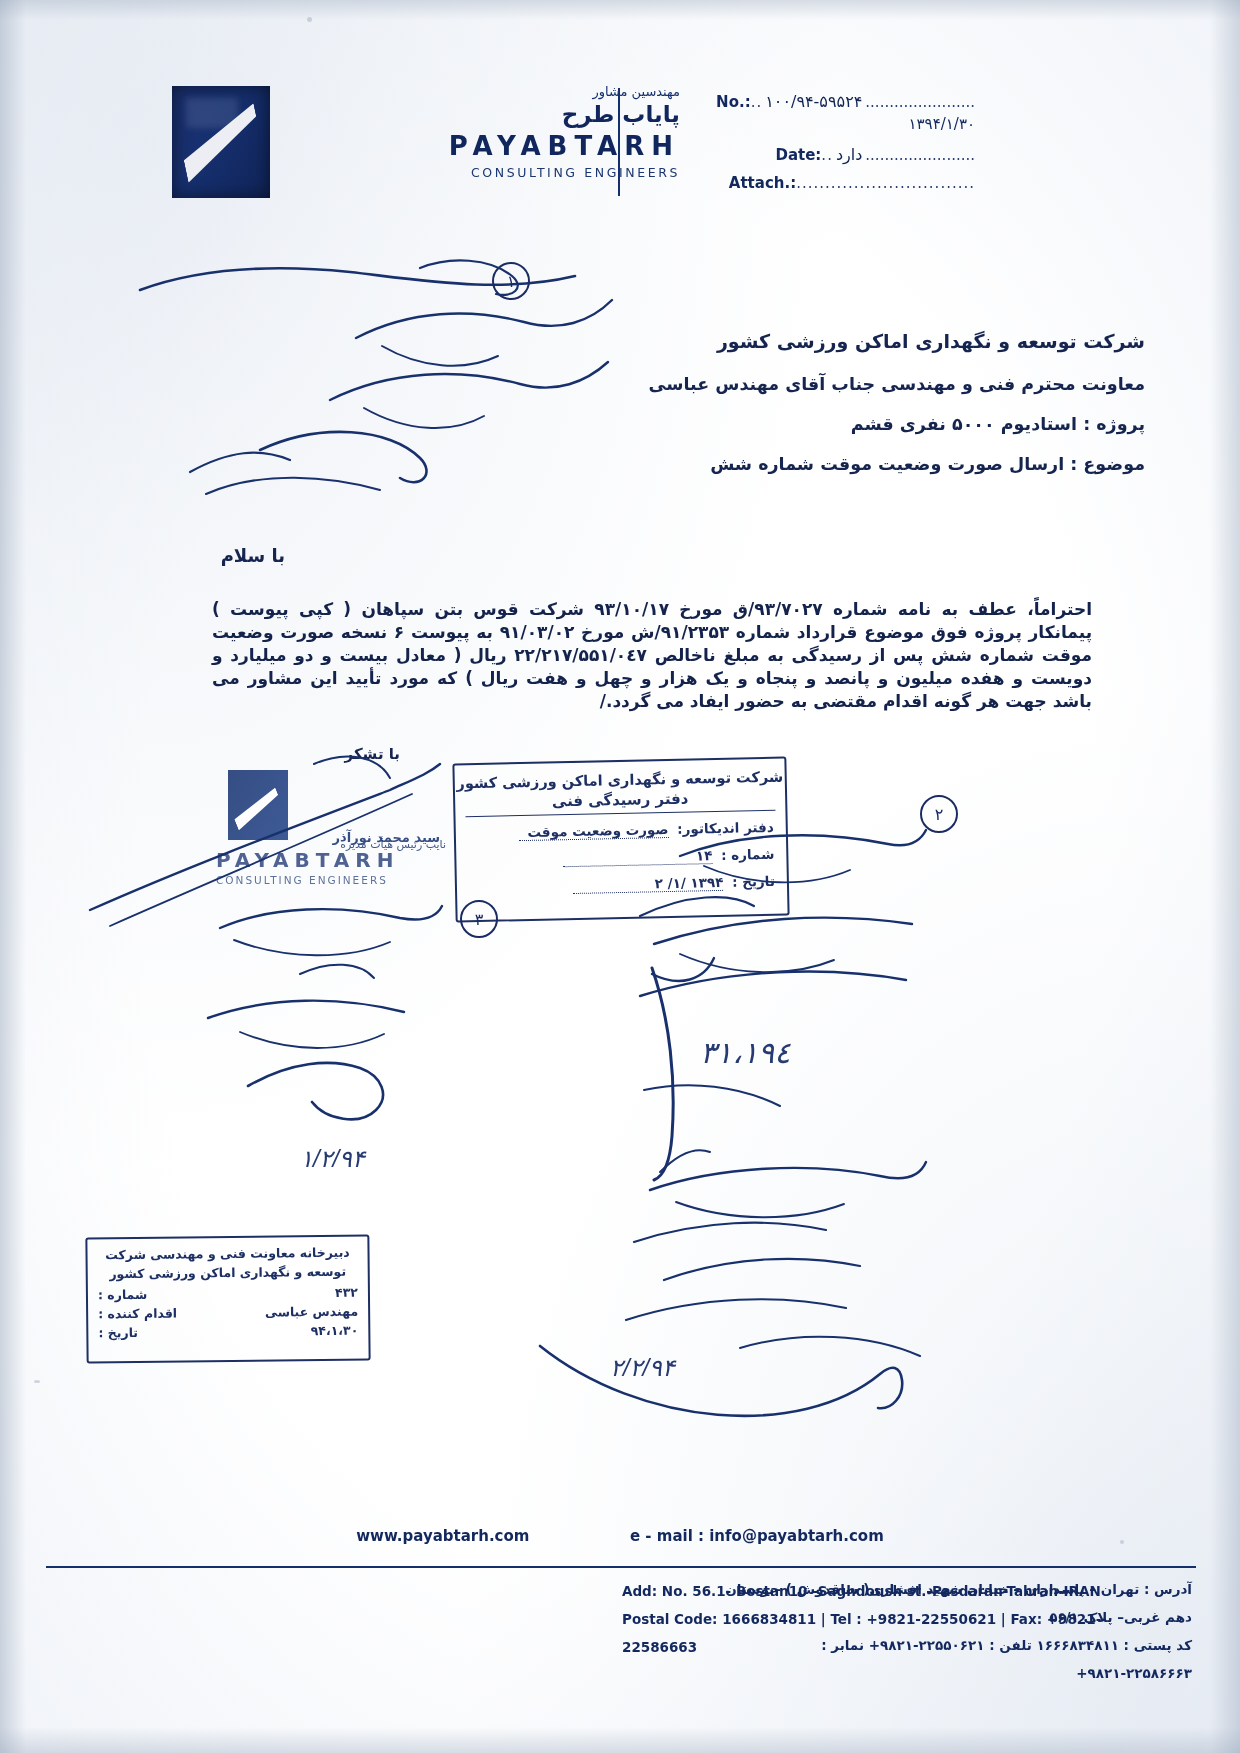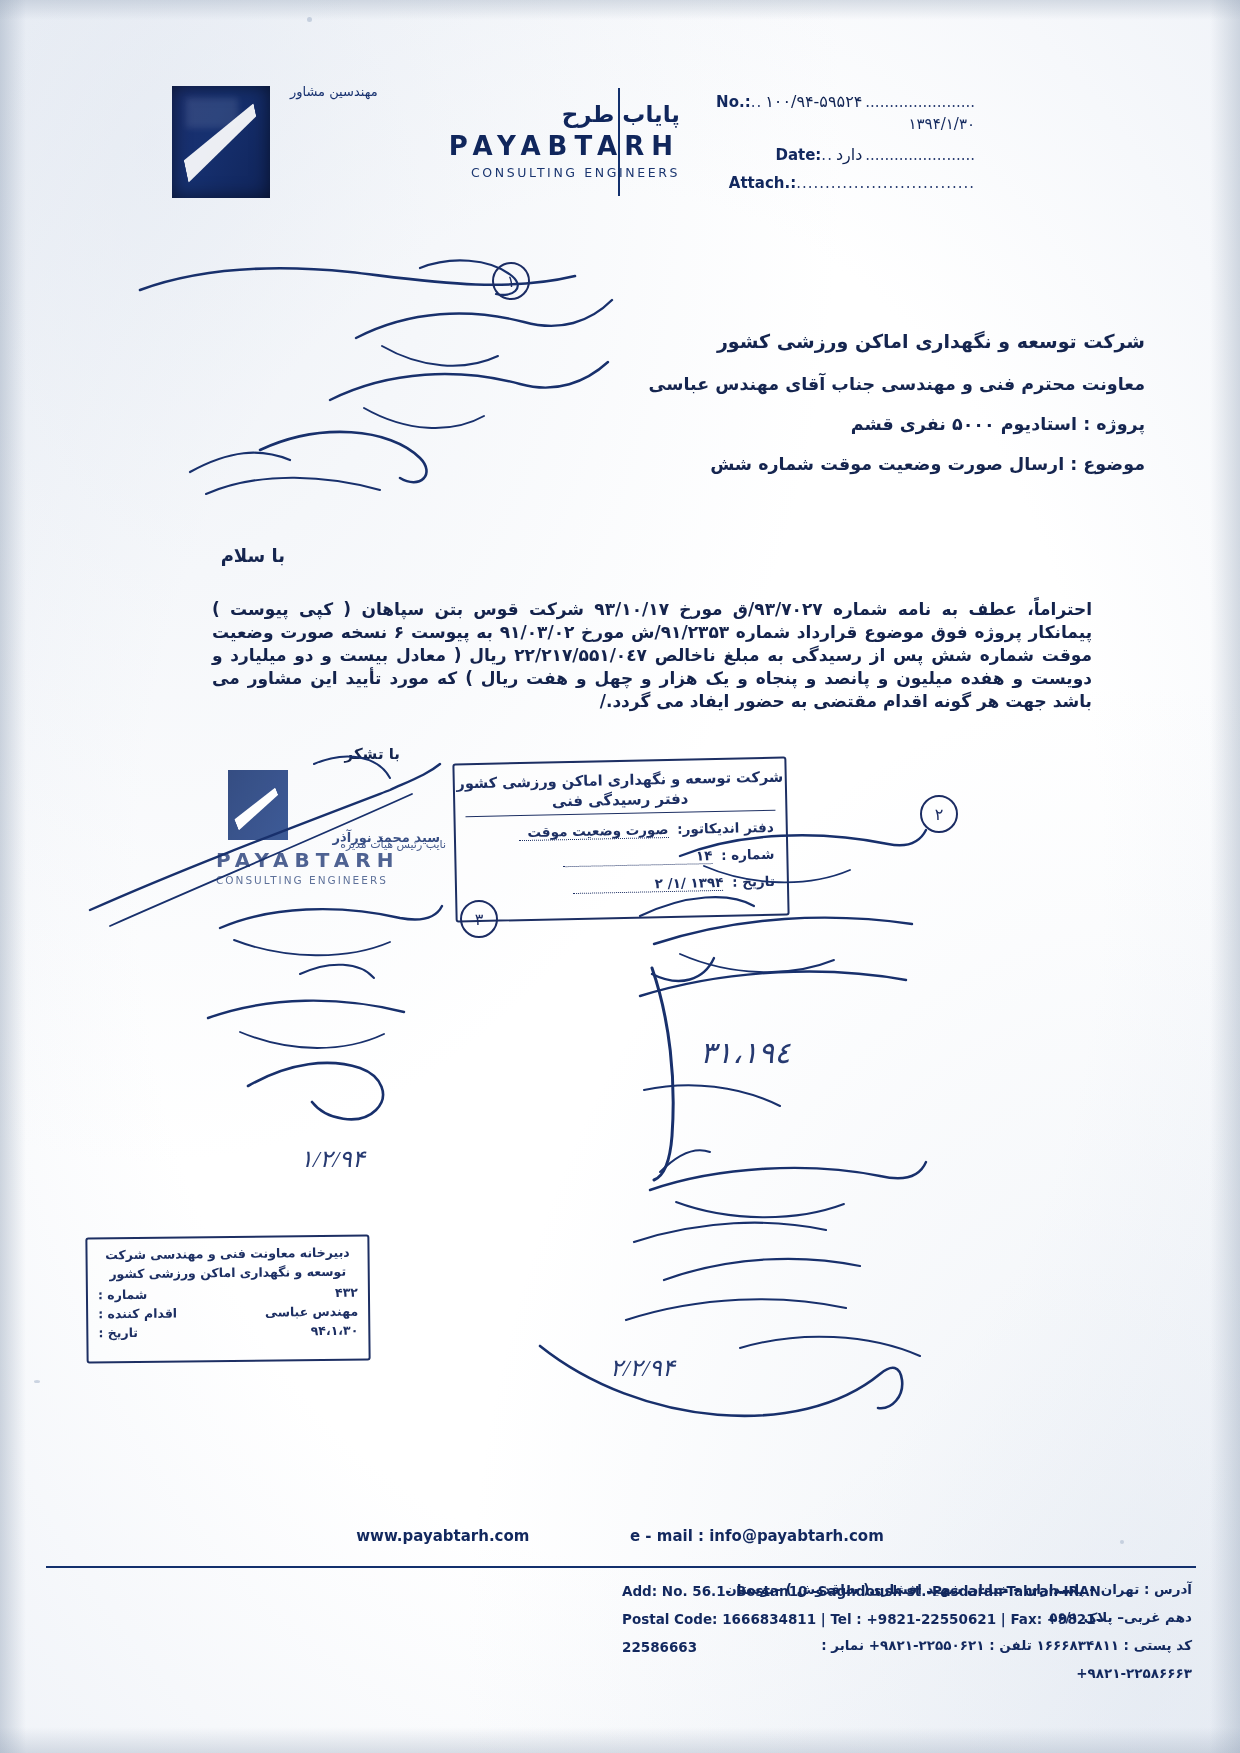--- a/index.html
+++ b/index.html
@@ -81,20 +81,21 @@
     position: absolute;
     right: 560px;
     top: 6px;
     width: 390px;
     text-align: left;
     direction: ltr;
   }
   .brand-fa-small {
     font-size: 13px;
     color: #16306f;
+    text-align: right;
     direction: rtl;
     letter-spacing: 0.5px;
   }
   .brand-fa-large {
     font-size: 23px;
     font-weight: bold;
     color: #10265c;
     text-align: right;
     direction: rtl;
     margin-top: 2px;
@@ -258,21 +259,21 @@
     font-weight: bold;
     margin: 4px 10px;
     display: flex;
     justify-content: space-between;
   }
 
   
   .ink {
     position: absolute;
     color: #152a66;
-    font-family: Liberation Serif, serif;
+    font-family: Liberation Sans, sans-serif;
     font-style: italic;
     white-space: nowrap;
     opacity: 0.92;
   }
   .circ-num {
     position: absolute;
     width: 34px; height: 34px;
     border: 2px solid #1b2c63;
     border-radius: 50%;
     color: #1b2c63;

